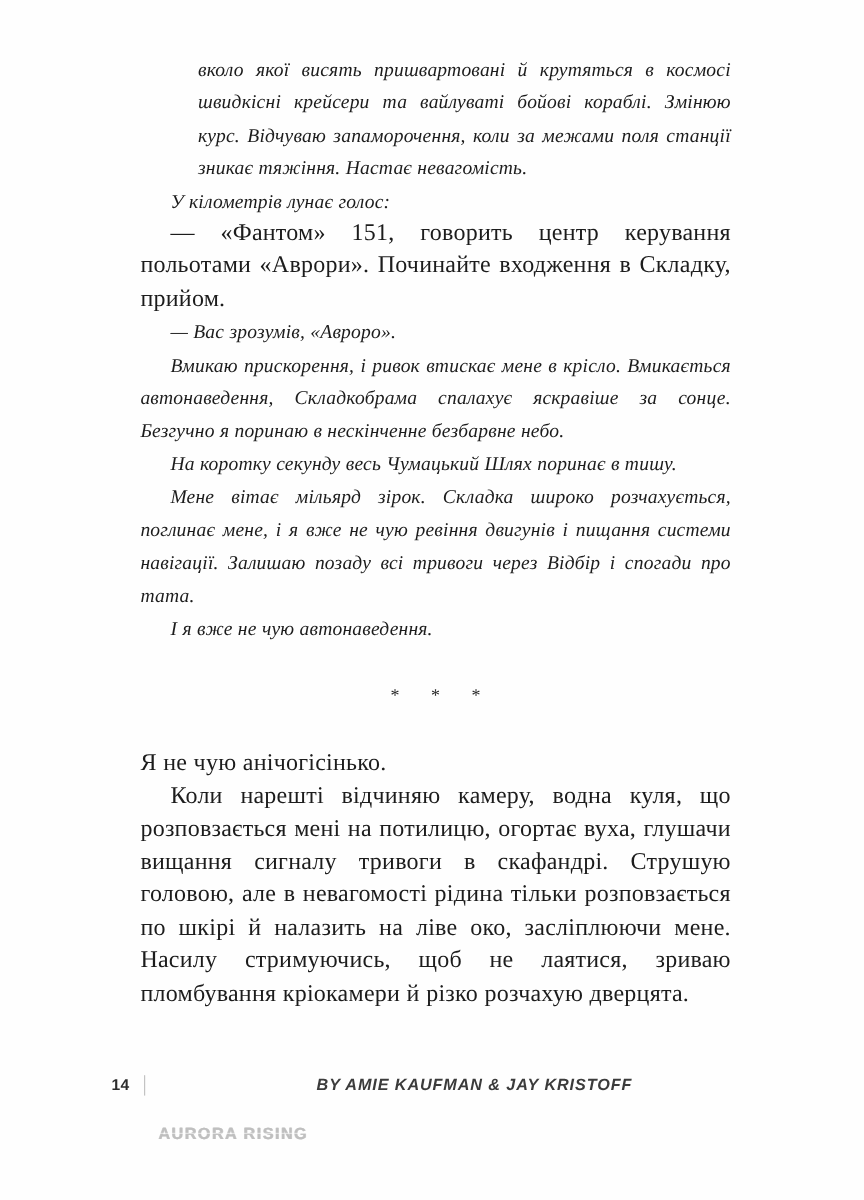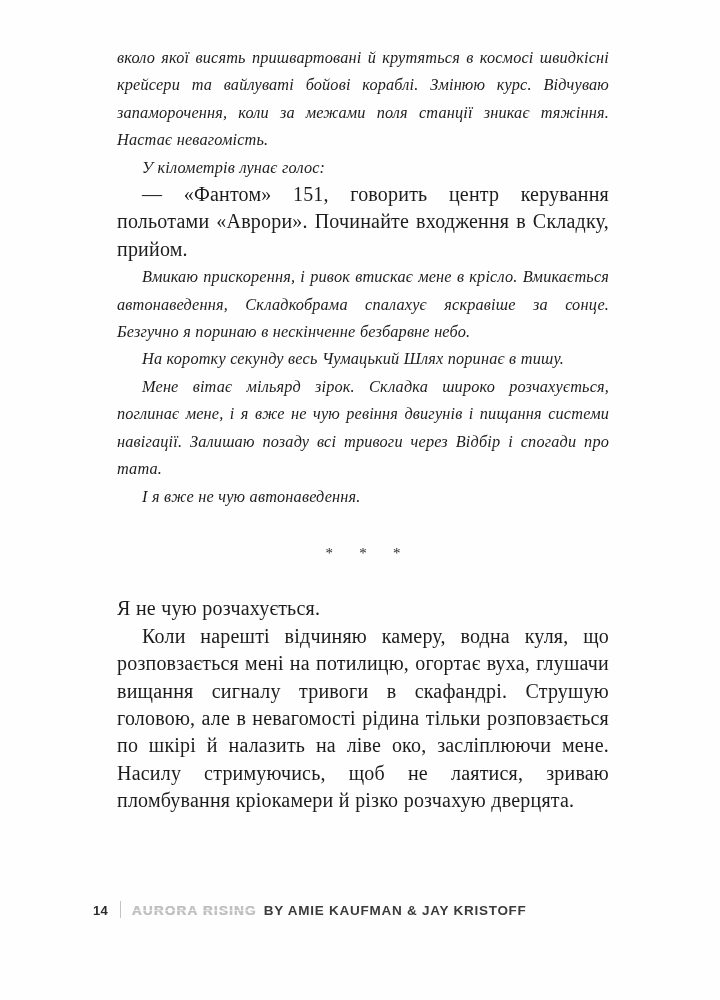--- a/index.html
+++ b/index.html
@@ -38,21 +38,21 @@
     text-align: justify;
     text-indent: 25px;
     font-size: 16.3px;
     line-height: 27.4px;
     letter-spacing: 0.01em;
     word-spacing: 0.01em;
   }
   p.para.noindent { text-indent: 0; }
 
   
-  p.para.cont { text-indent: 0; }
+  p.para.cont { text-indent: 0; margin-left: 48px; }
 
   
   p.italic {
     font-style: italic;
   }
   p.roman {
     font-style: normal;
     font-size: 20px;
   }
 
@@ -69,21 +69,21 @@
   }
   .sp-before { height: 30px; }
   .sp-after  { height: 28px; }
 
   
   .runfoot {
     position: absolute;
     left: 93px;
     top: 896px;
     display: flex;
-    align-items: flex-end;
+    align-items: flex-start;
     height: 22px;
   }
   .folio {
     font-family: "Liberation Sans", "DejaVu Sans", sans-serif;
     font-size: 13px;
     font-weight: bold;
     color: #2b2b2b;
     letter-spacing: 0.02em;
   }
   .rule {
@@ -117,52 +117,54 @@
     opacity: 0.55;
     pointer-events: none;
   }
   .byline {
     font-family: "Liberation Sans", "DejaVu Sans", sans-serif;
     font-size: 13.5px;
     font-weight: bold;
     letter-spacing: 0.055em;
     color: #3b3b3b;
     margin-left: 7px;
+    font-style: italic;
   }
 </style>
 </head>
 <body>
 
 <div class="page">
 
   <div class="textblock">
 
     <p class="para italic cont">вколо якої висять пришвартовані й крутяться в космосі швидкісні крейсери та вайлуваті бойові кораблі. Змінюю курс. Відчуваю запаморочення, коли за межами поля станції зникає тяжіння. Настає невагомість.</p>
 
 
     <p class="para italic">У кілометрів лунає голос:</p>
 
     <p class="para roman">— «Фантом» 151, говорить центр керування польотами «Аврори». Починайте входження в Складку, прийом.</p>
 
+    <p class="para italic">— Вас зрозумів, «Авроро».</p>
 
     <p class="para italic">Вмикаю прискорення, і ривок втискає мене в крісло. Вмикається автонаведення, Складкобрама спалахує яскравіше за сонце. Безгучно я поринаю в нескінченне безбарвне небо.</p>
 
     <p class="para italic">На коротку секунду весь Чумацький Шлях поринає в тишу.</p>
 
     <p class="para italic">Мене вітає мільярд зірок. Складка широко розчахується, поглинає мене, і я вже не чую ревіння двигунів і пищання системи навігації. Залишаю позаду всі тривоги через Відбір і спогади про тата.</p>
 
     <p class="para italic">І я вже не чую автонаведення.</p>
 
     <div class="sp-before"></div>
 
     <p class="divider">* * *</p>
 
     <div class="sp-after"></div>
 
-    <p class="para roman noindent">Я не чую розчахується.</p>
+    <p class="para roman noindent">Я не чую анічогісінько.</p>
 
     <p class="para roman">Коли нарешті відчиняю камеру, водна куля, що розповзається мені на потилицю, огортає вуха, глушачи вищання сигналу тривоги в скафандрі. Струшую головою, але в невагомості рідина тільки розповзається по шкірі й налазить на ліве око, засліплюючи мене. Насилу стримуючись, щоб не лаятися, зриваю пломбування кріокамери й різко розчахую дверцята.</p>
 
   </div>
 
   <div class="runfoot">
     <span class="folio">14</span>
     <span class="rule"></span>
     <span class="booktitle">AURORA RISING</span>
     <span class="byline">BY AMIE KAUFMAN &amp; JAY KRISTOFF</span>

